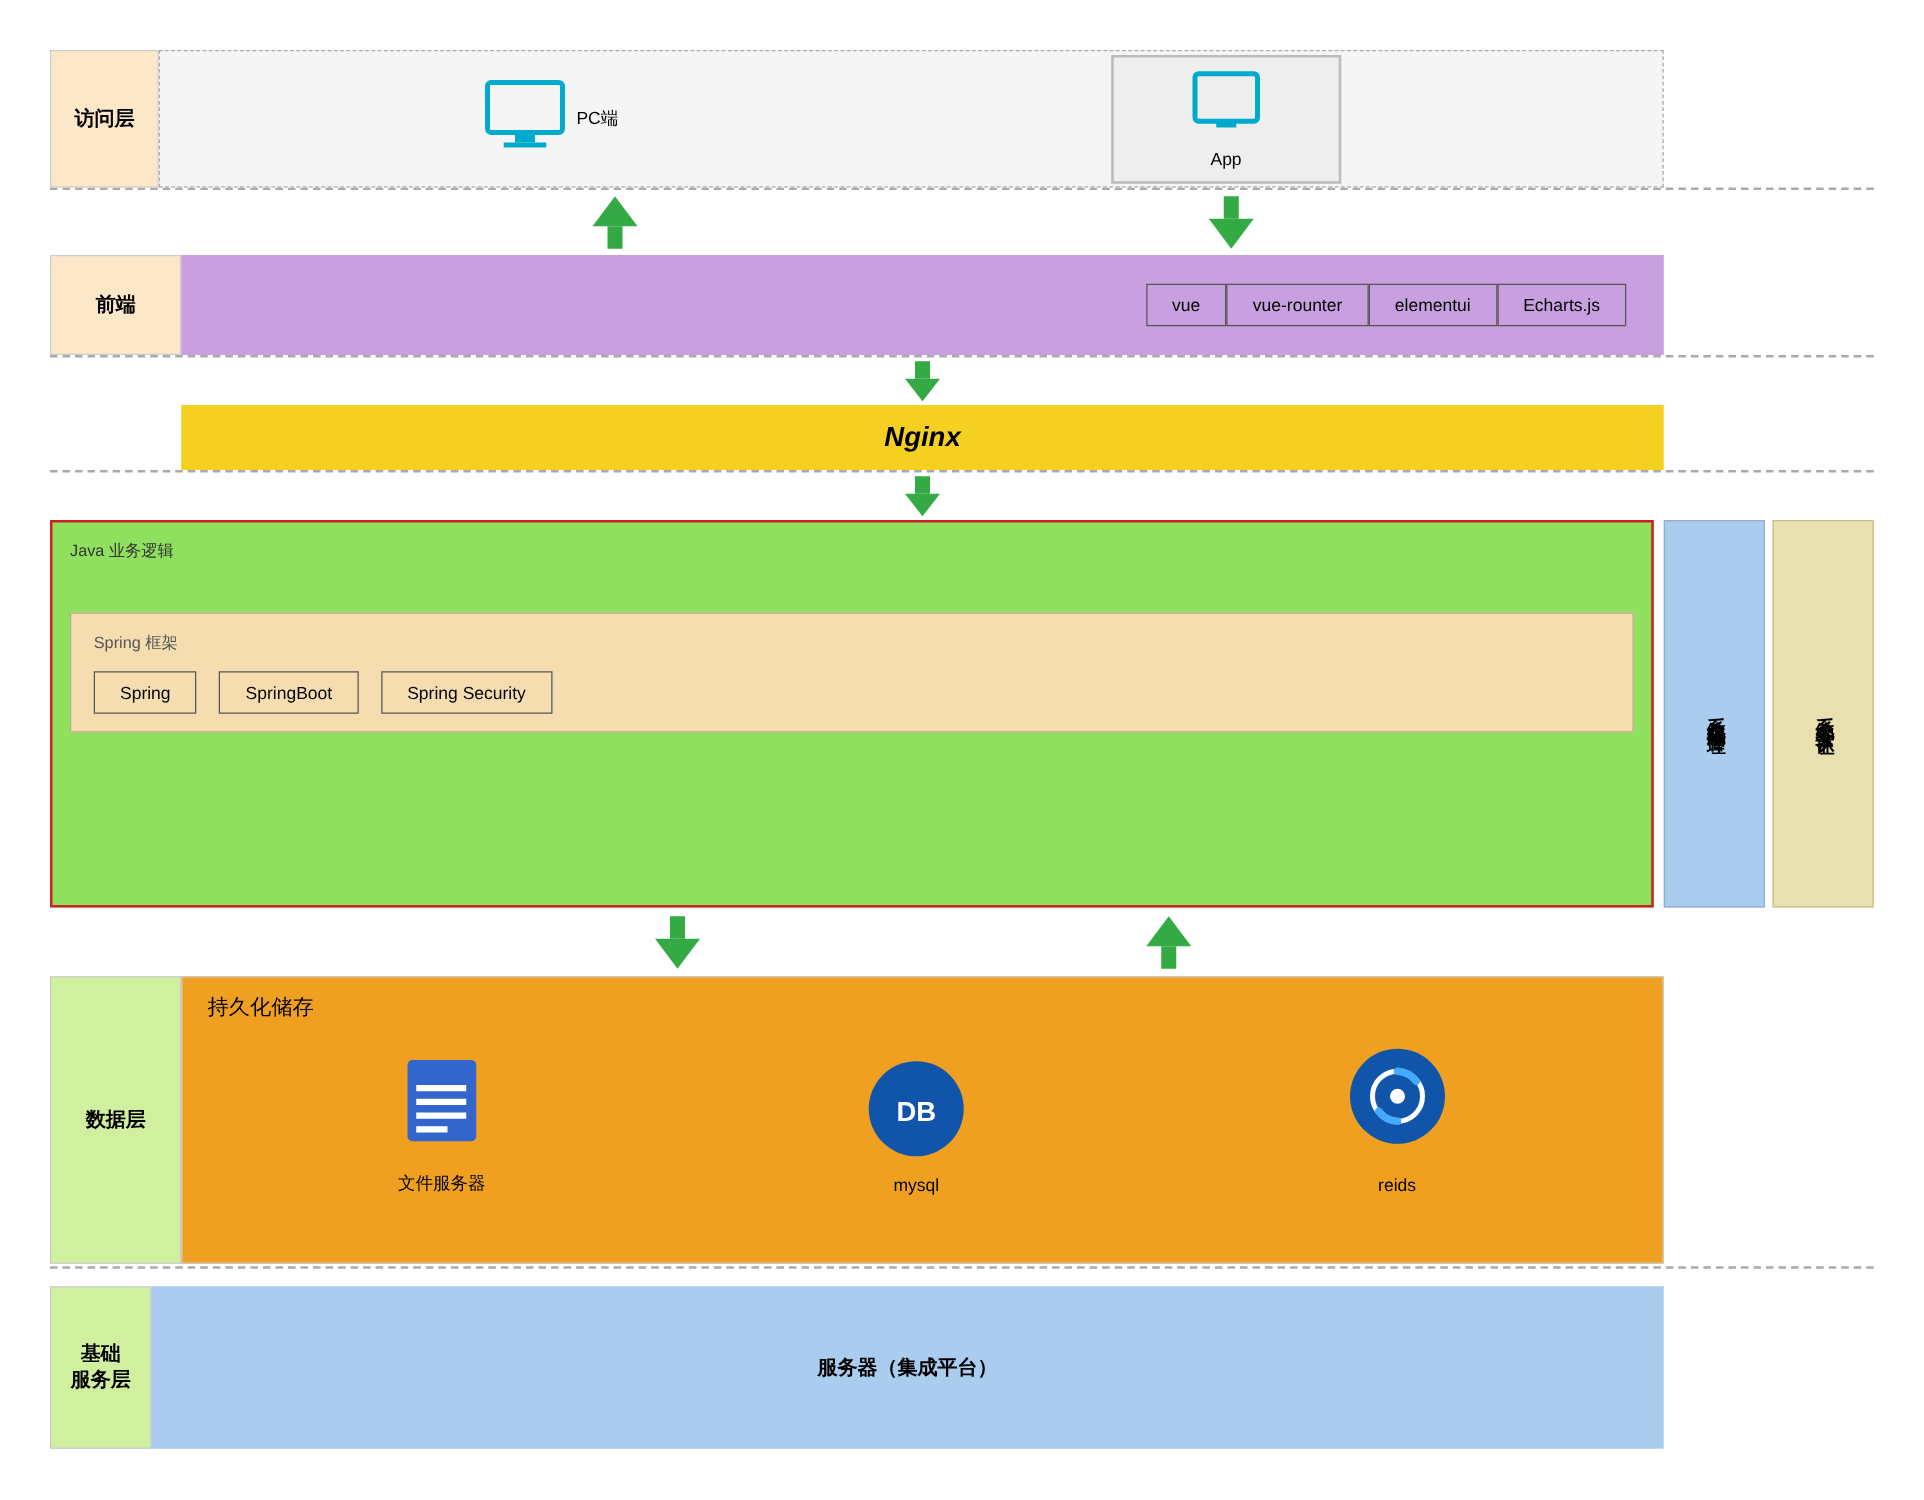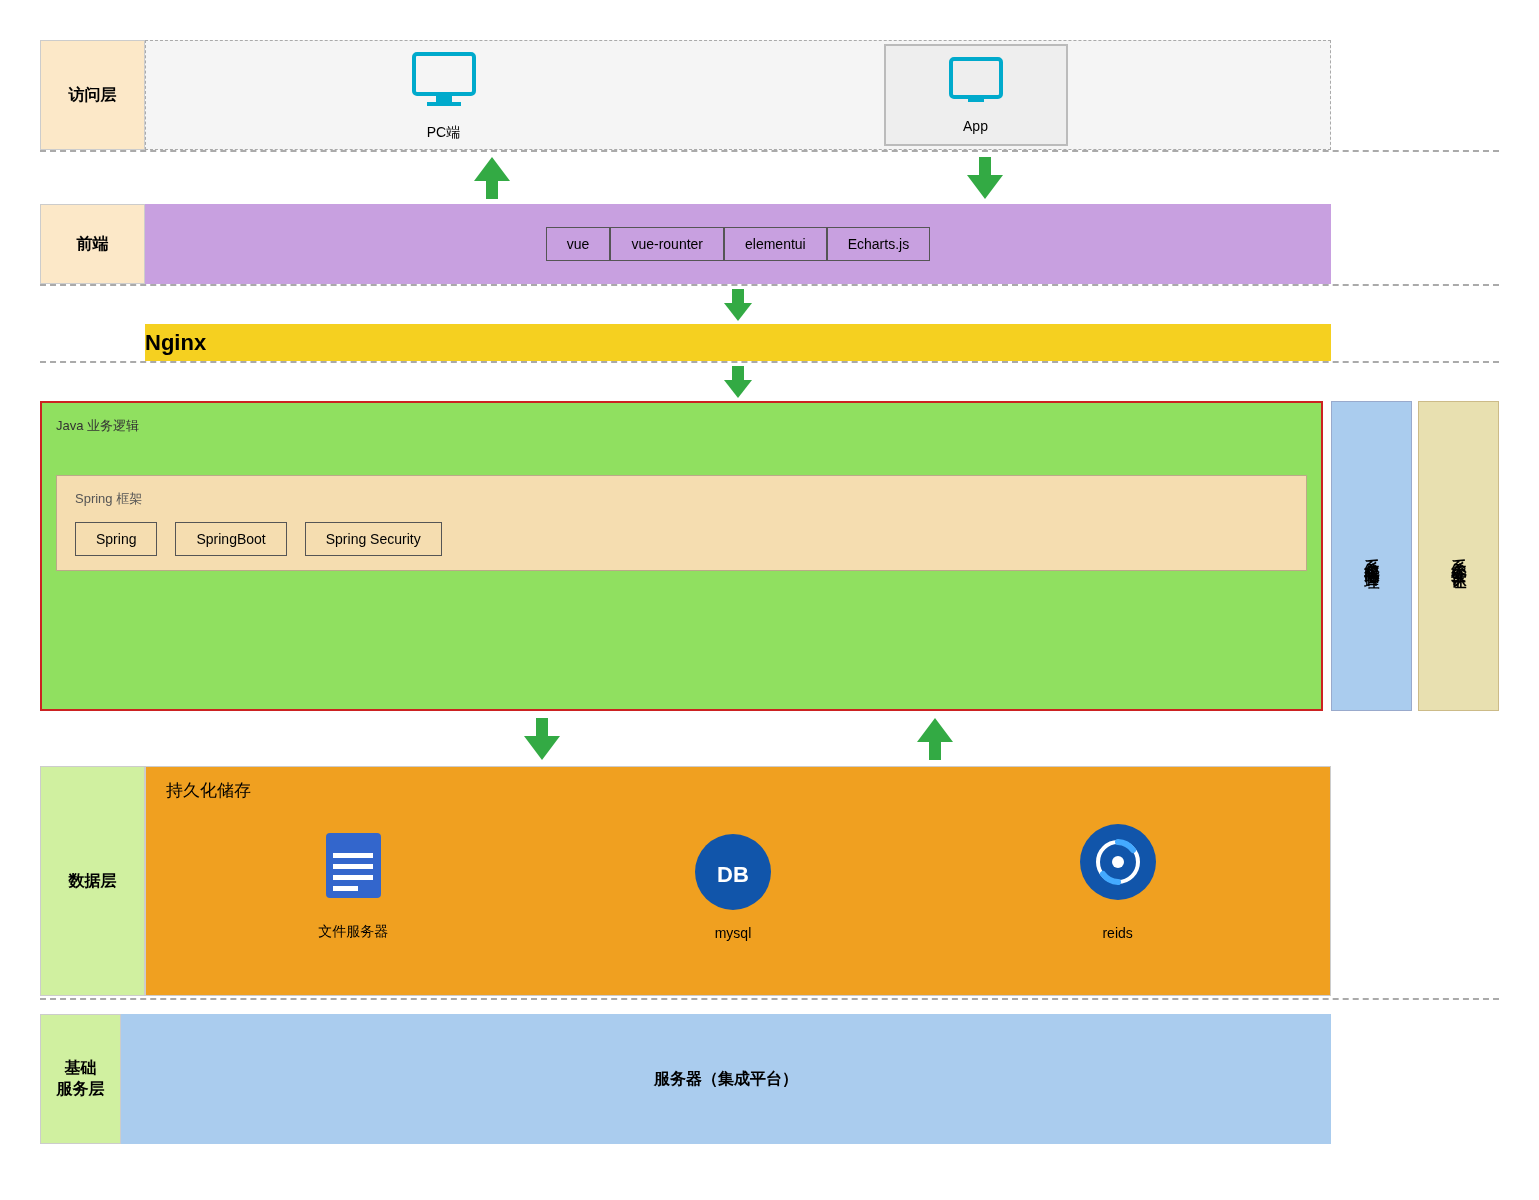--- a/index.html
+++ b/index.html
@@ -26,21 +26,21 @@
 
     
     .access-label {
       height: 110px;
       border: 1.5px solid #ccc;
       background: #fce8c8;
     }
 
     .pc-device {
       display: flex;
-      flex-direction: column;
+      flex-direction: row;
       align-items: center;
       gap: 6px;
     }
 
     
     .dotted-sep {
       border: none;
       border-top: 2px dashed #aaa;
       margin: 0;
     }
@@ -56,21 +56,21 @@
       display: flex;
       flex-direction: row;
     }
   </style>
 </head>
 <body>
 
 <div style="padding: 20px; background: white; width: 1499px;">
 
   <div class="section-row">
-    <div class="layer-label access-label" style="width:105px; display:flex; align-items:center; justify-content:center;">
+    <div class="layer-label access-label" style="width:87px; display:flex; align-items:center; justify-content:center;">
       <span>访问层</span>
     </div>
     <div style="flex:1; border: 1.5px dashed #aaa; background:#f5f5f5; height:110px; display:flex; align-items:center; justify-content:space-around; padding: 10px 60px;">
 
       <div class="pc-device">
         <div style="color:#00aacc; font-size:56px; line-height:1;">
           <svg width="70" height="60" viewBox="0 0 70 60">
             <rect x="5" y="5" width="60" height="40" rx="3" ry="3" fill="none" stroke="#00aacc" stroke-width="4"></rect>
             <rect x="27" y="45" width="16" height="8" fill="#00aacc"></rect>
             <rect x="18" y="53" width="34" height="4" fill="#00aacc"></rect>
@@ -110,21 +110,21 @@
         </div>
       </div>
     </div>
     <div style="width:168px; flex-shrink:0;"></div>
   </div>
 
   <div class="section-row">
     <div class="layer-label" style="width:105px; height:80px; background:#fce8c8; border:1.5px solid #ccc; display:flex; align-items:center; justify-content:center;">
       <span>前端</span>
     </div>
-    <div style="flex:1; background:#c8a0e0; height:80px; display:flex; align-items:center; justify-content:center; padding:10px 30px;">
+    <div style="flex:1; background:#c8a0e0; height:80px; display:flex; align-items:center; justify-content:flex-end; padding:10px 30px;">
       <div class="tech-box">
         <span>vue</span>
       </div>
       <div class="tech-box">
         <span>vue-rounter</span>
       </div>
       <div class="tech-box">
         <span>elementui</span>
       </div>
       <div class="tech-box">
@@ -144,21 +144,21 @@
           <div style="width:12px; height:14px; background:#33aa44;"></div>
           <div style="width:0; height:0; border-left:14px solid transparent; border-right:14px solid transparent; border-top:18px solid #33aa44;"></div>
         </div>
       </div>
     </div>
     <div style="width:168px; flex-shrink:0;"></div>
   </div>
 
   <div class="section-row">
     <div style="width:105px; flex-shrink:0;"></div>
-    <div style="flex:1; background:#f5d020; height:37px; display:flex; align-items:center; justify-content:flex-start;">
+    <div style="flex:1; background:#f5d020; height:52px; display:flex; align-items:center; justify-content:center;font-style:italic;">
       <span style="font-size:22px; font-weight:bold;">Nginx</span>
     </div>
     <div style="width:168px; flex-shrink:0;"></div>
   </div>
 
   <hr class="dotted-sep">
 
   <div style="display:flex; flex-direction:row;">
     <div style="width:105px; flex-shrink:0;"></div>
     <div style="flex:1; display:flex; justify-content:center; align-items:center; height:38px;">

